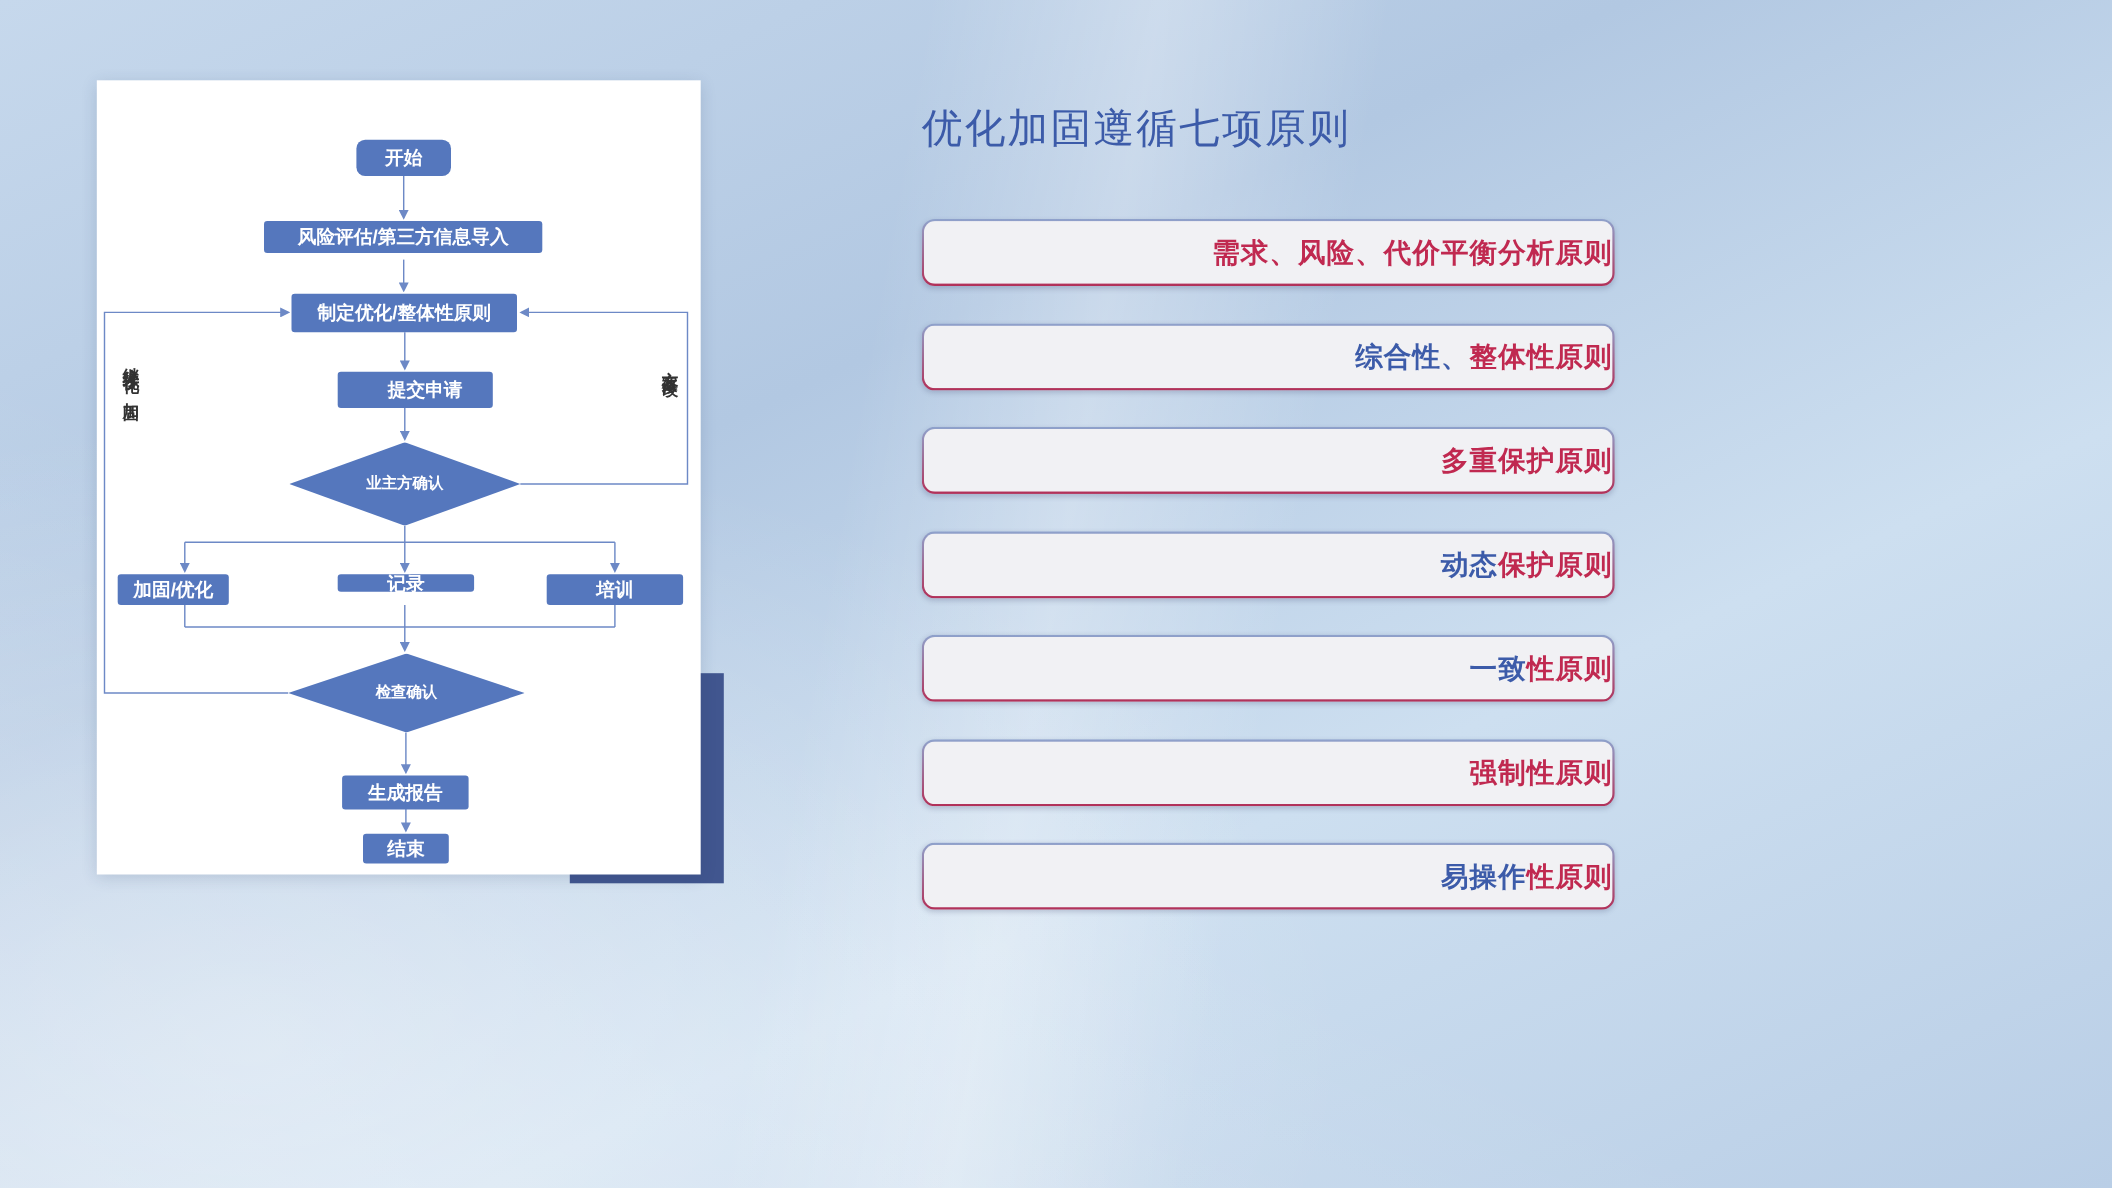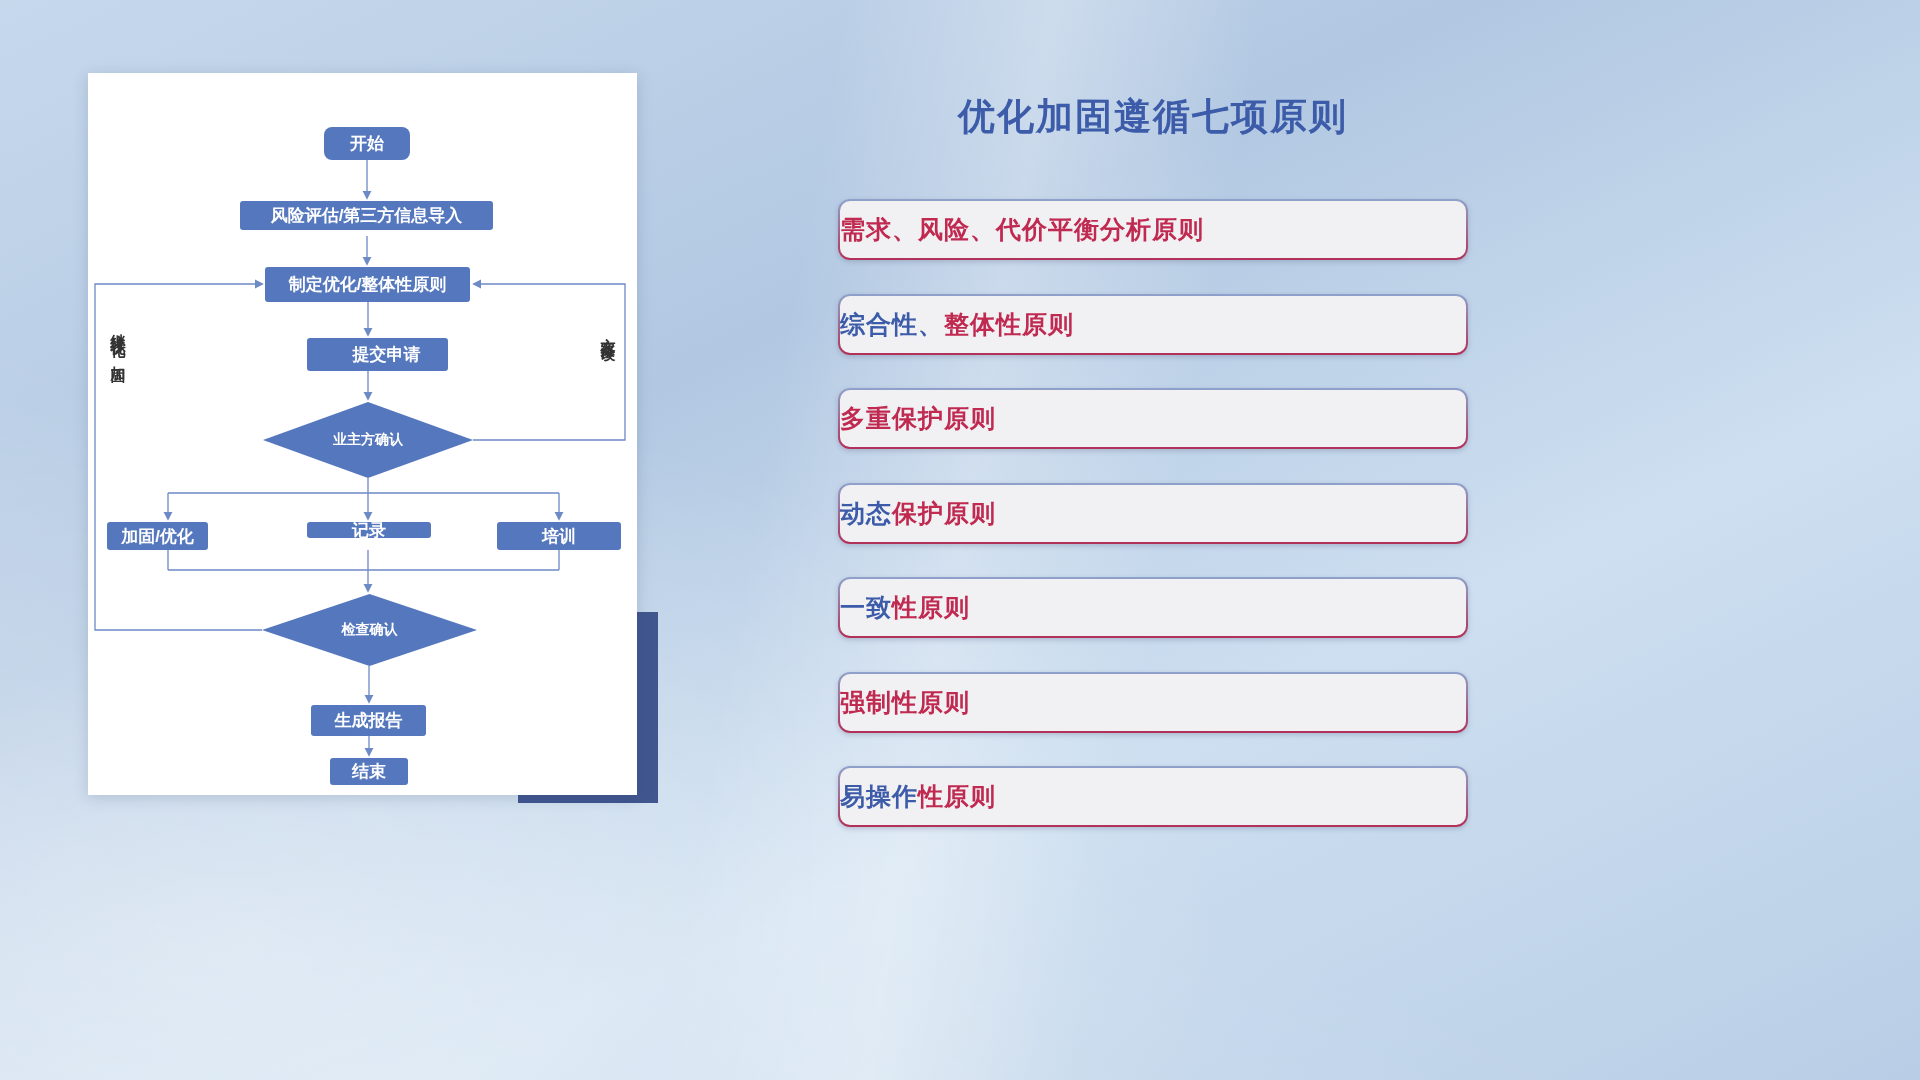--- a/index.html
+++ b/index.html
@@ -17,27 +17,27 @@
         box-shadow:0 3px 14px rgba(40,60,100,0.18);}
   #flow-svg{position:absolute;left:0;top:0;width:549px;height:722px;}
   .ln{stroke:var(--line);stroke-width:1.3;fill:none;}
   #flow-svg marker path{fill:var(--line);}
   .node{position:absolute;background:var(--node);color:#ffffff;font-weight:bold;font-size:17px;
         display:flex;align-items:center;justify-content:center;border-radius:3px;white-space:nowrap;}
   .start-node{border-radius:8px;}
   .diamond{clip-path:polygon(50% 0,100% 50%,50% 100%,0 50%);border-radius:0;font-size:14px;}
   .vlabel{position:absolute;writing-mode:vertical-rl;text-orientation:upright;font-size:15px;
           font-weight:bold;color:#333333;letter-spacing:3px;line-height:16px;}
-  .title{position:absolute;left:838px;top:92px;width:630px;text-align:center;font-size:37px;
-         font-weight:bold;color:var(--title);letter-spacing:2px;}
+  .title{position:absolute;left:838px;top:92px;width:630px;text-align:left;font-size:37px;
+         font-weight:normal;color:var(--title);letter-spacing:2px;}
   .principles{position:absolute;left:838px;top:199px;width:630px;display:flex;flex-direction:column;gap:33.5px;}
   .principle{height:57px;border-radius:12px;border:2px solid transparent;
          background:linear-gradient(var(--pbg),var(--pbg)) padding-box,
                     linear-gradient(180deg,var(--pbt),var(--pbb)) border-box;
-         display:flex;align-items:center;justify-content:flex-start;
+         display:flex;align-items:center;justify-content:flex-end;
          font-size:25px;font-weight:600;letter-spacing:1px;
          box-shadow:0 2px 5px rgba(70,80,120,0.25);}
   .seg-crimson{color:var(--crimson);}
   .seg-blue{color:var(--segblue);}
 </style>
 </head>
 <body>
 
 <div class="stage">
 

